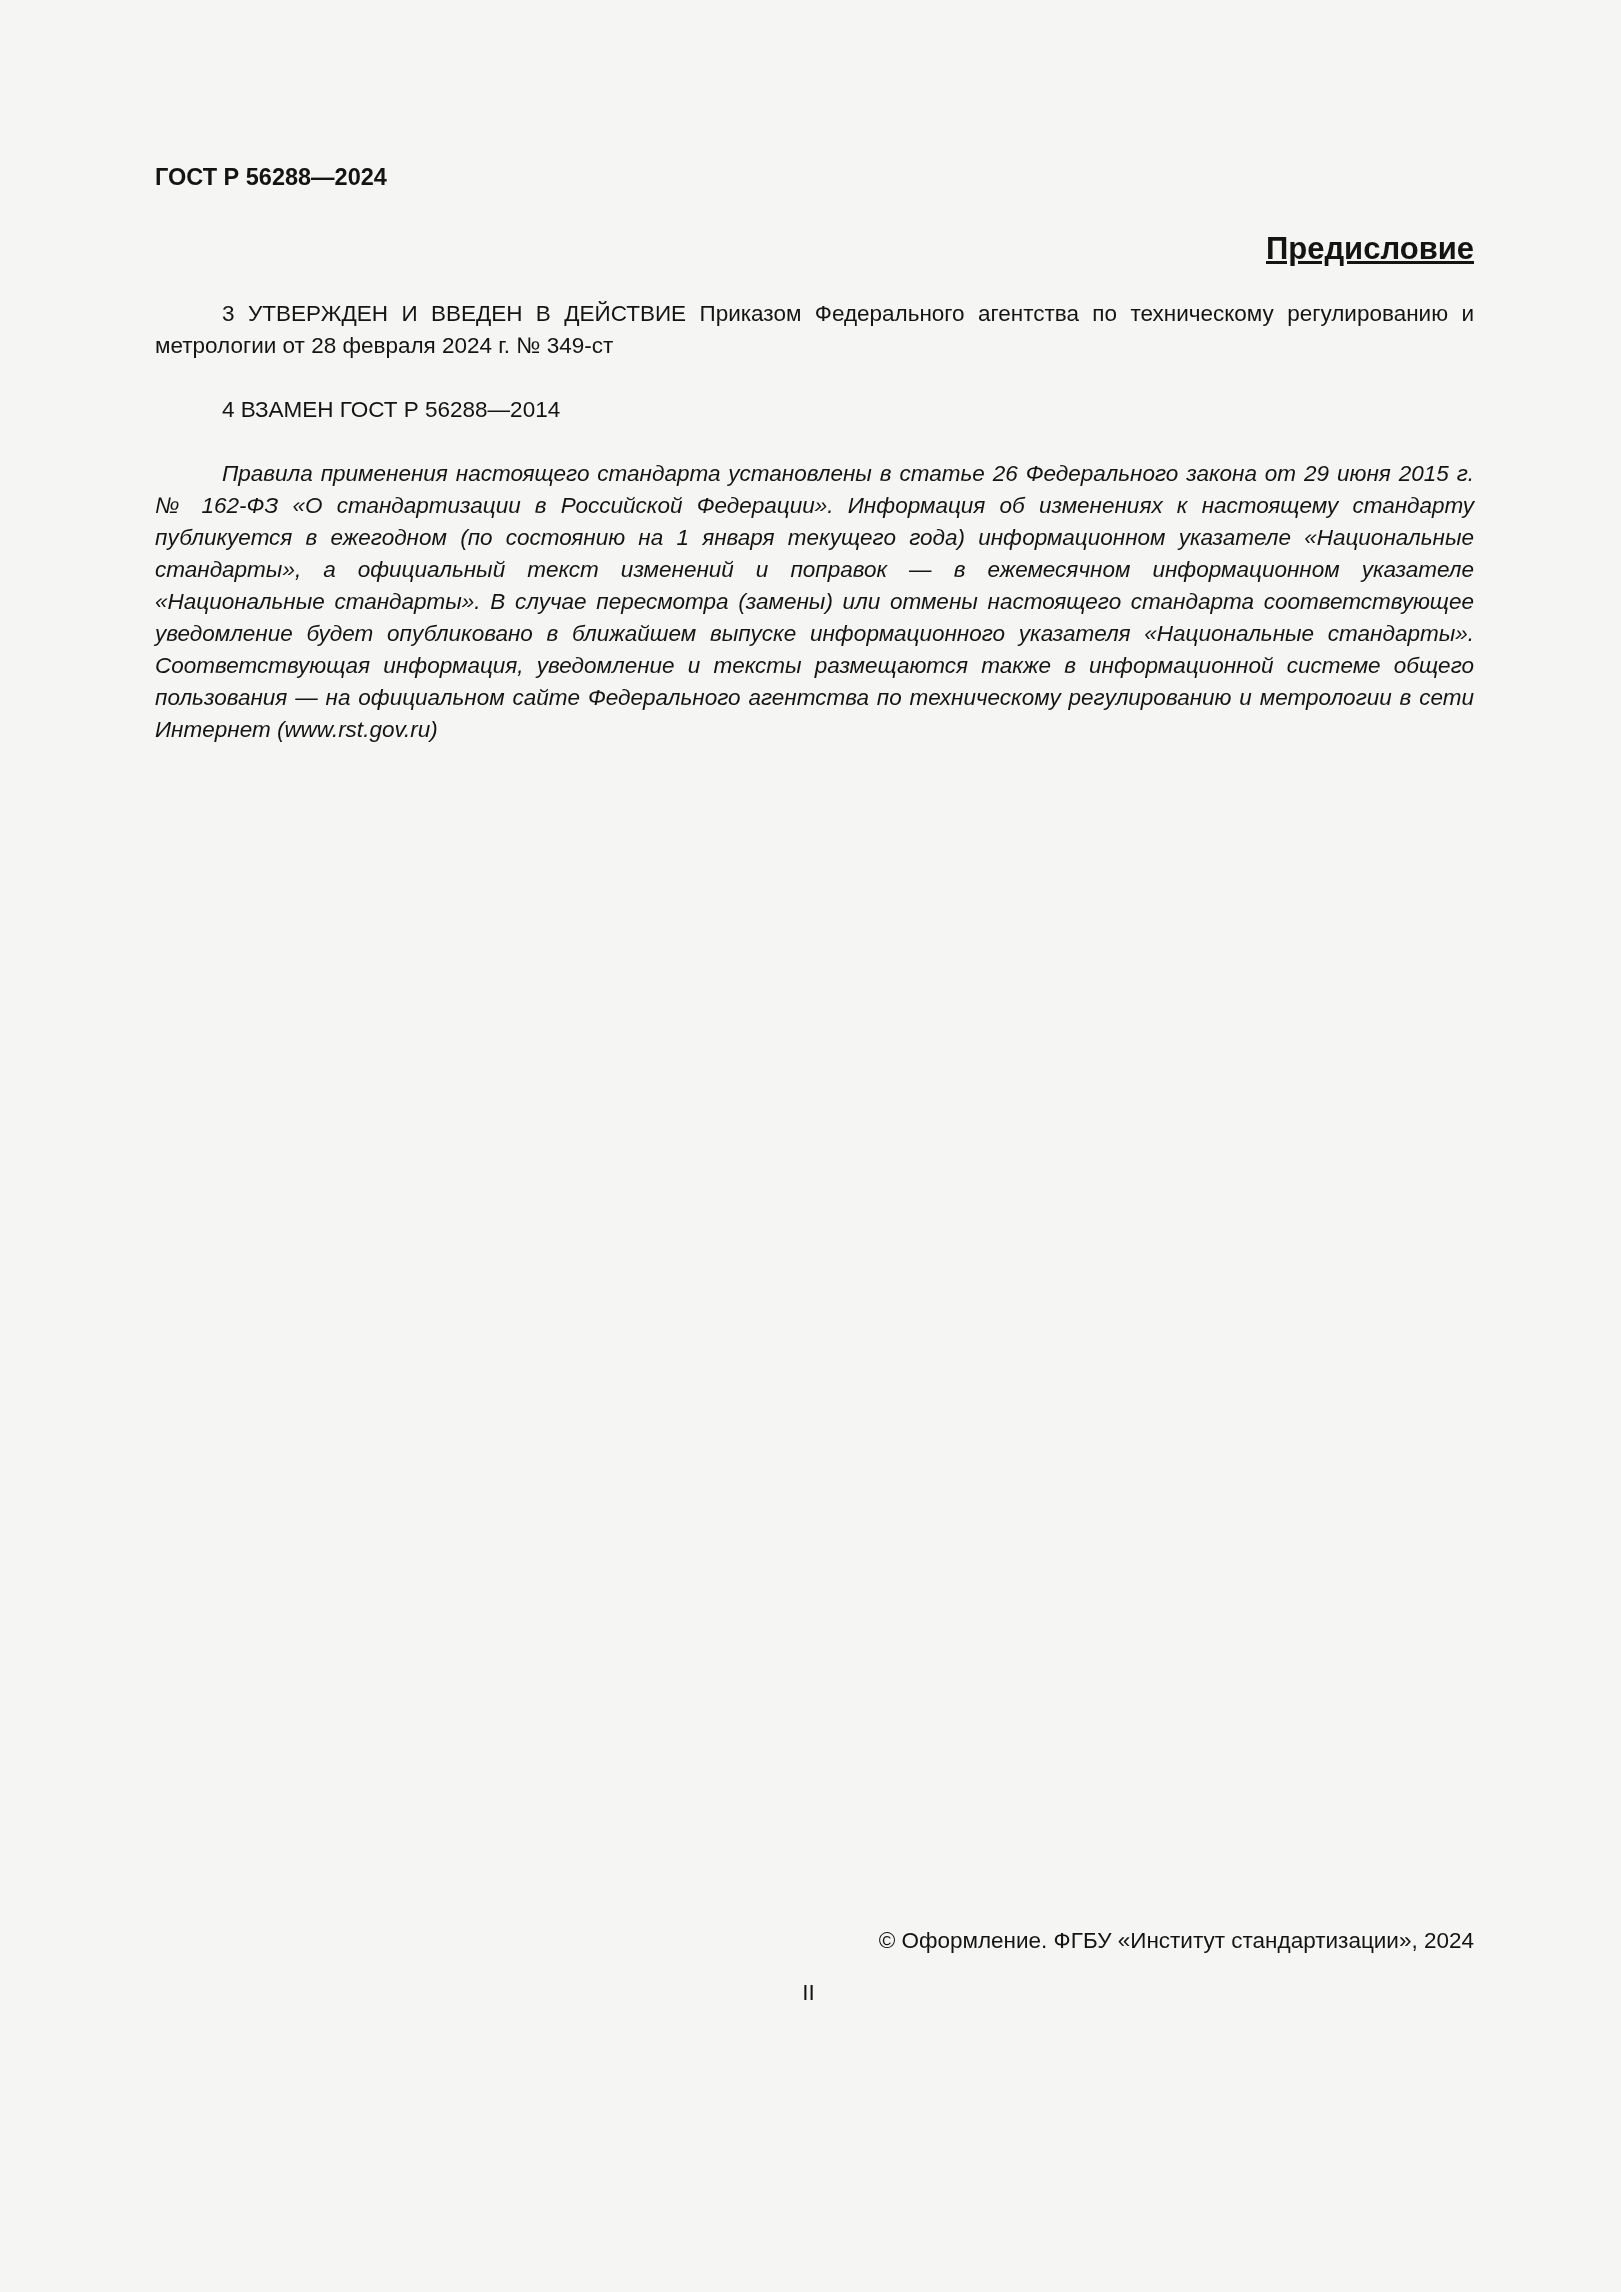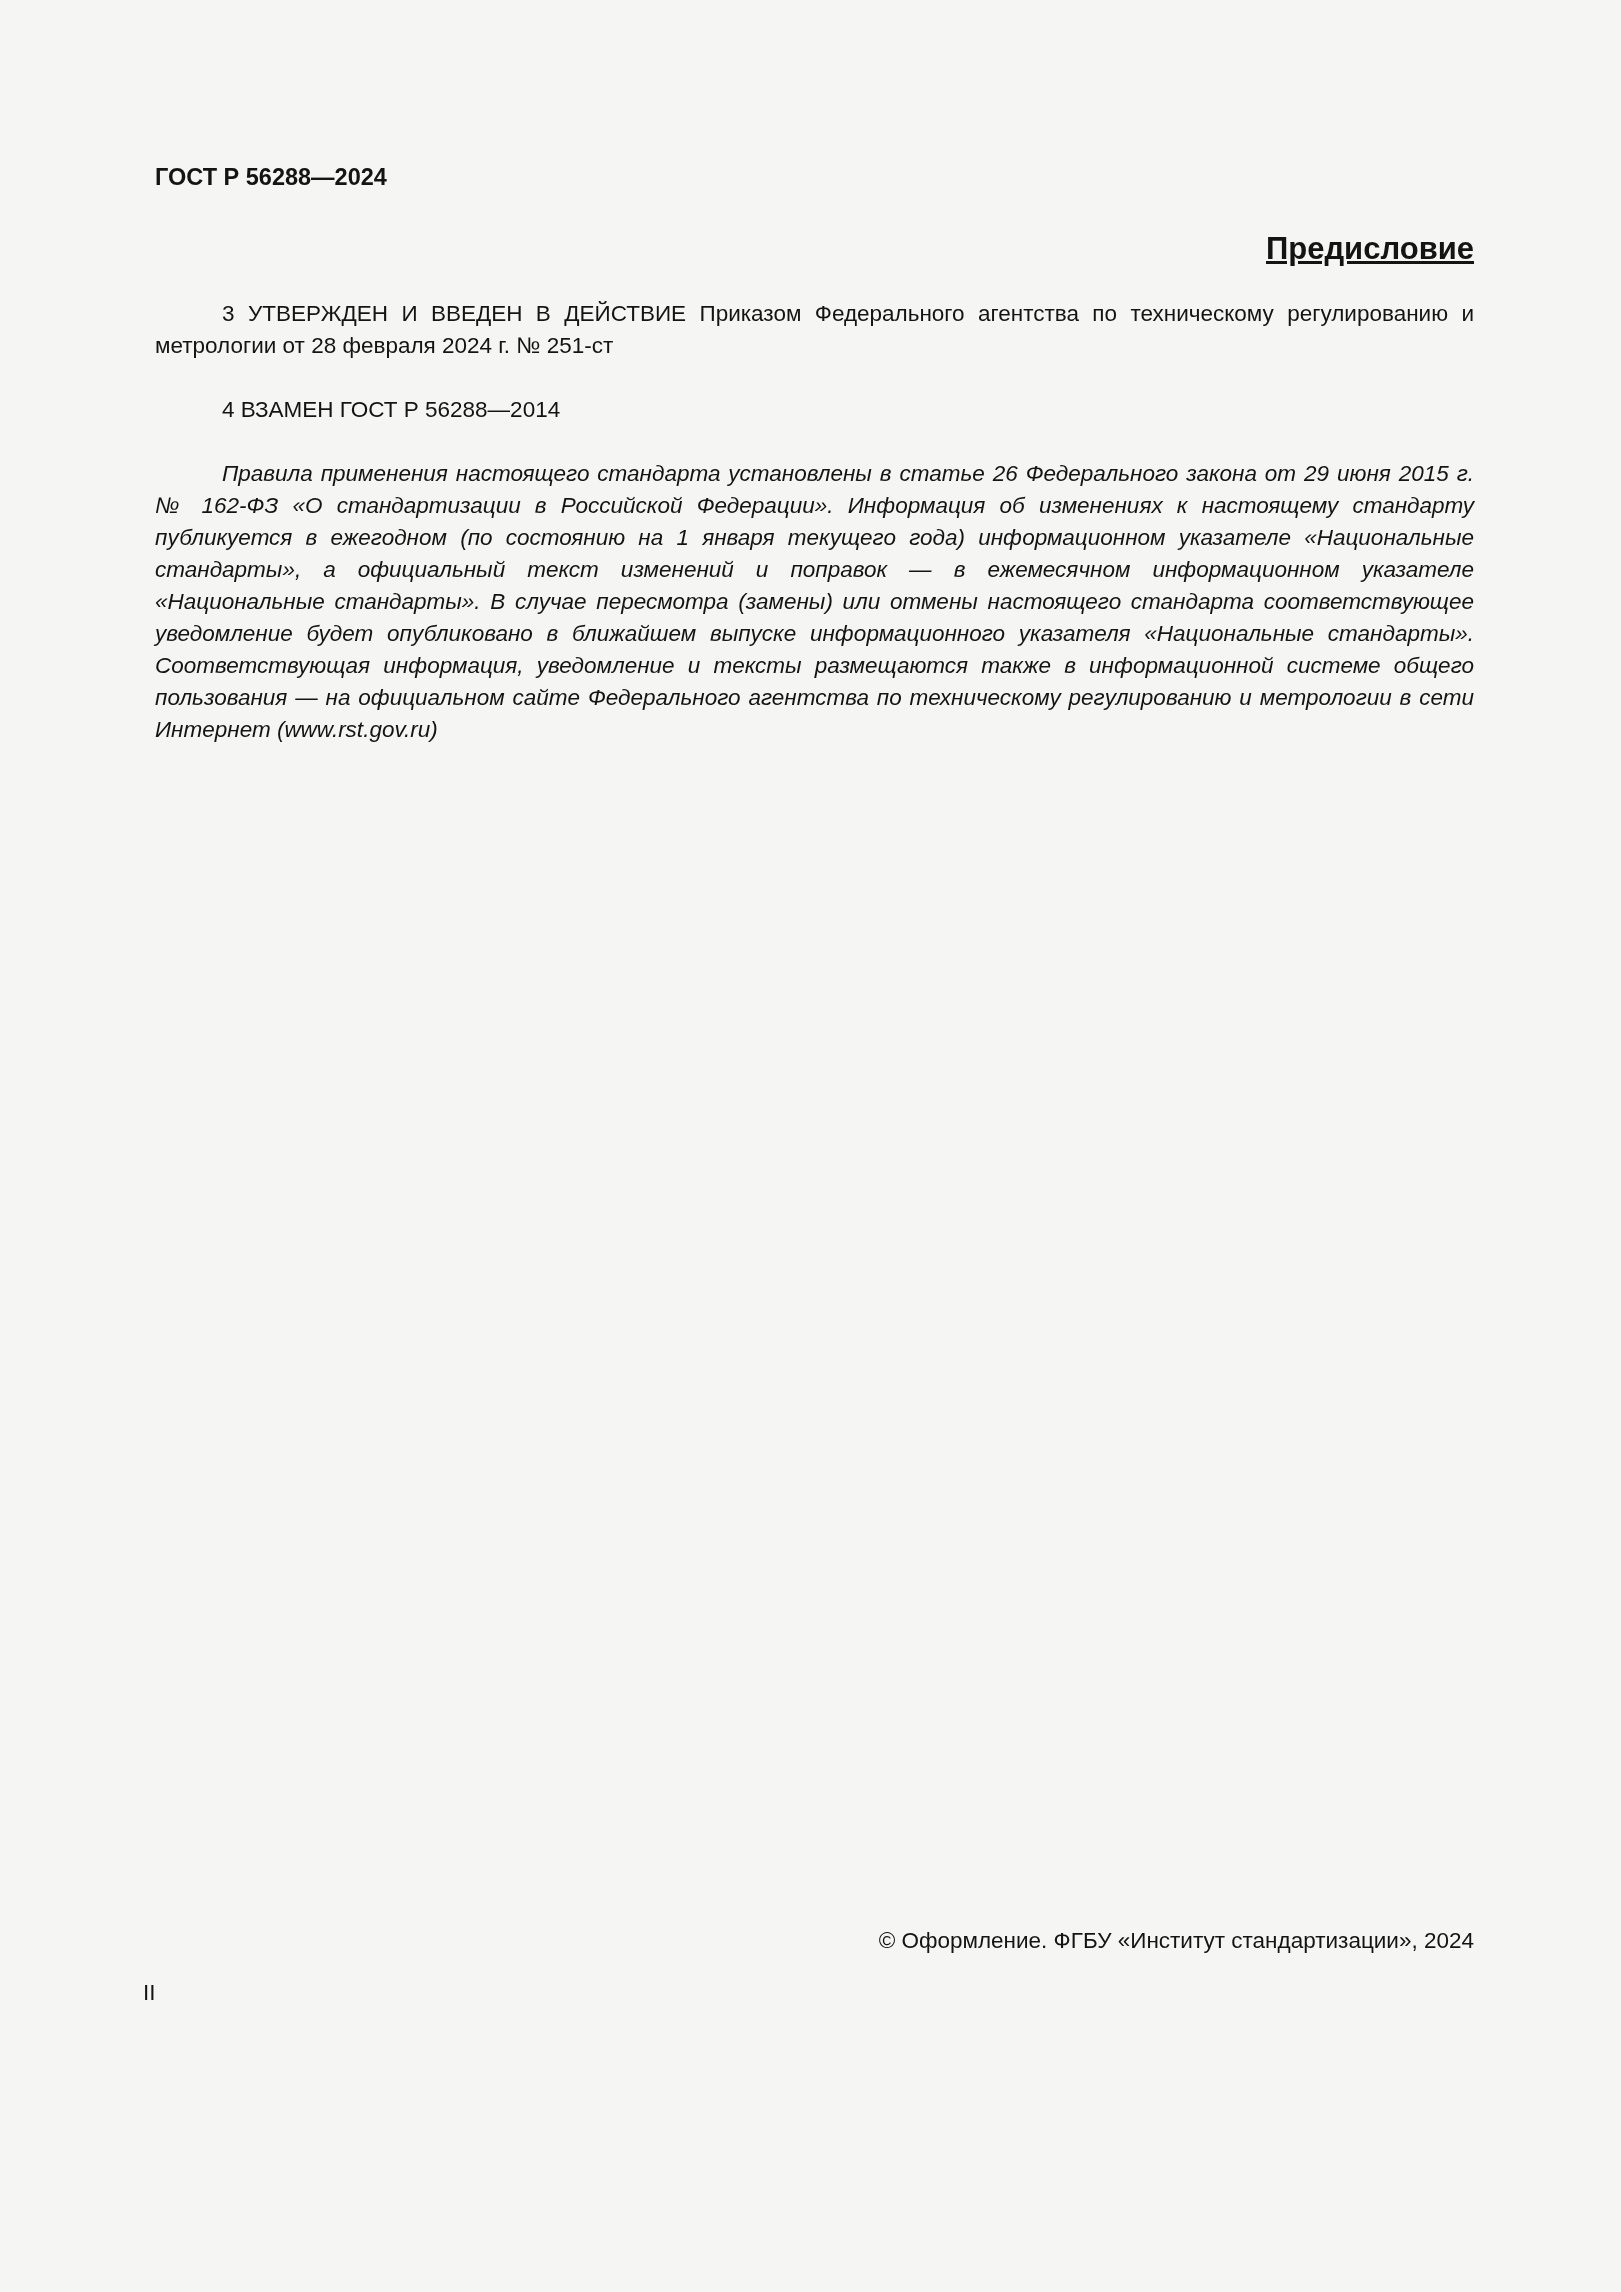--- a/index.html
+++ b/index.html
@@ -62,33 +62,34 @@
   .copyright-line {
     text-align: right;
   }
   .reproduction-notice {
     margin: 32px 0 0 0;
     text-indent: 67px;
     text-align: justify;
   }
   .page-number {
     margin-top: 19.6px;
+    text-align: center;
   }
 </style>
 </head>
 <body>
 
 <div class="page">
 
   <div class="doc-header">ГОСТ Р 56288—2024</div>
 
   <div class="doc-title">Предисловие</div>
 
   <div class="foreword body-text">
-    <p>3  УТВЕРЖДЕН И ВВЕДЕН В ДЕЙСТВИЕ Приказом Федерального агентства по техническому регулированию и метрологии от 28 февраля 2024 г. № 251-ст</p>
+    <p>3  УТВЕРЖДЕН И ВВЕДЕН В ДЕЙСТВИЕ Приказом Федерального агентства по техническому регулированию и метрологии от 28 февраля 2024 г. № 349-ст</p>
     <p>4  ВЗАМЕН ГОСТ Р 56288—2014</p>
 
     <p class="rules-note">Правила применения настоящего стандарта установлены в статье 26 Федерального закона от 29 июня 2015 г. № 162-ФЗ «О стандартизации в Российской Федерации». Информация об изменениях к настоящему стандарту публикуется в ежегодном (по состоянию на 1 января текущего года) информационном указателе «Национальные стандарты», а официальный текст изменений и поправок — в ежемесячном информационном указателе «Национальные стандарты». В случае пересмотра (замены) или отмены настоящего стандарта соответствующее уведомление будет опубликовано в ближайшем выпуске информационного указателя «Национальные стандарты». Соответствующая информация, уведомление и тексты размещаются также в информационной системе общего пользования — на официальном сайте Федерального агентства по техническому регулированию и метрологии в сети Интернет (www.rst.gov.ru)</p>
   </div>
 
   <div class="bottom-block body-text">
     <div class="copyright-line">© Оформление. ФГБУ «Институт стандартизации», 2024</div>
 
 
     <div class="page-number">II</div>

